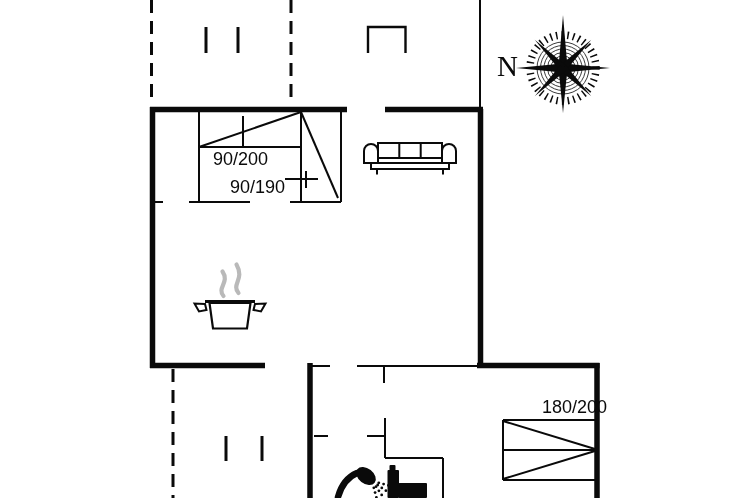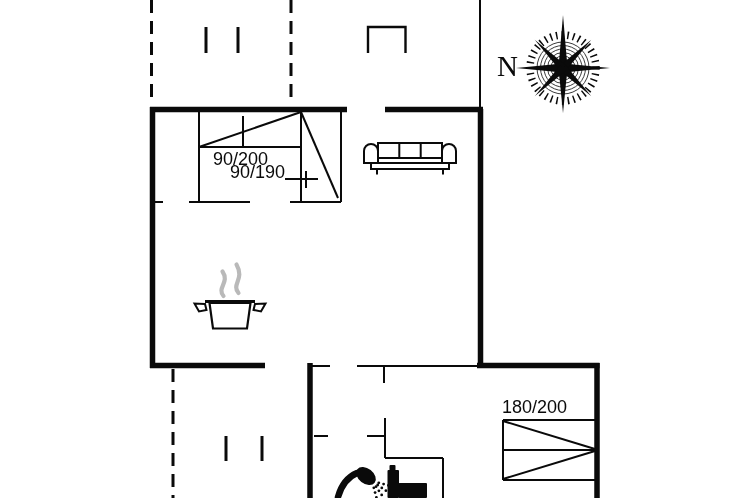--- a/index.html
+++ b/index.html
@@ -187,17 +187,17 @@
         <polygon points="591.3,96.3 560.2,70.8 565.8,65.2"></polygon>
         <polygon points="534.7,96.3 560.2,65.2 565.8,70.8"></polygon>
       </g>
     </g>
   </svg>
 
   <div class="north-label" style="left:497px;top:52px;">N</div>
 
   <div class="dim-label" style="left:213px;top:150px;">90/200</div>
 
-  <div class="dim-label" style="left:230px;top:163px;">90/190</div>
-
-  <div class="dim-label" style="left:502px;top:398px;text-align:right;">180/200</div>
+  <div class="dim-label" style="left:230px;top:178px;">90/190</div>
+
+  <div class="dim-label" style="left:542px;top:398px;text-align:right;">180/200</div>
 
 </div>
 
 </body></html>

